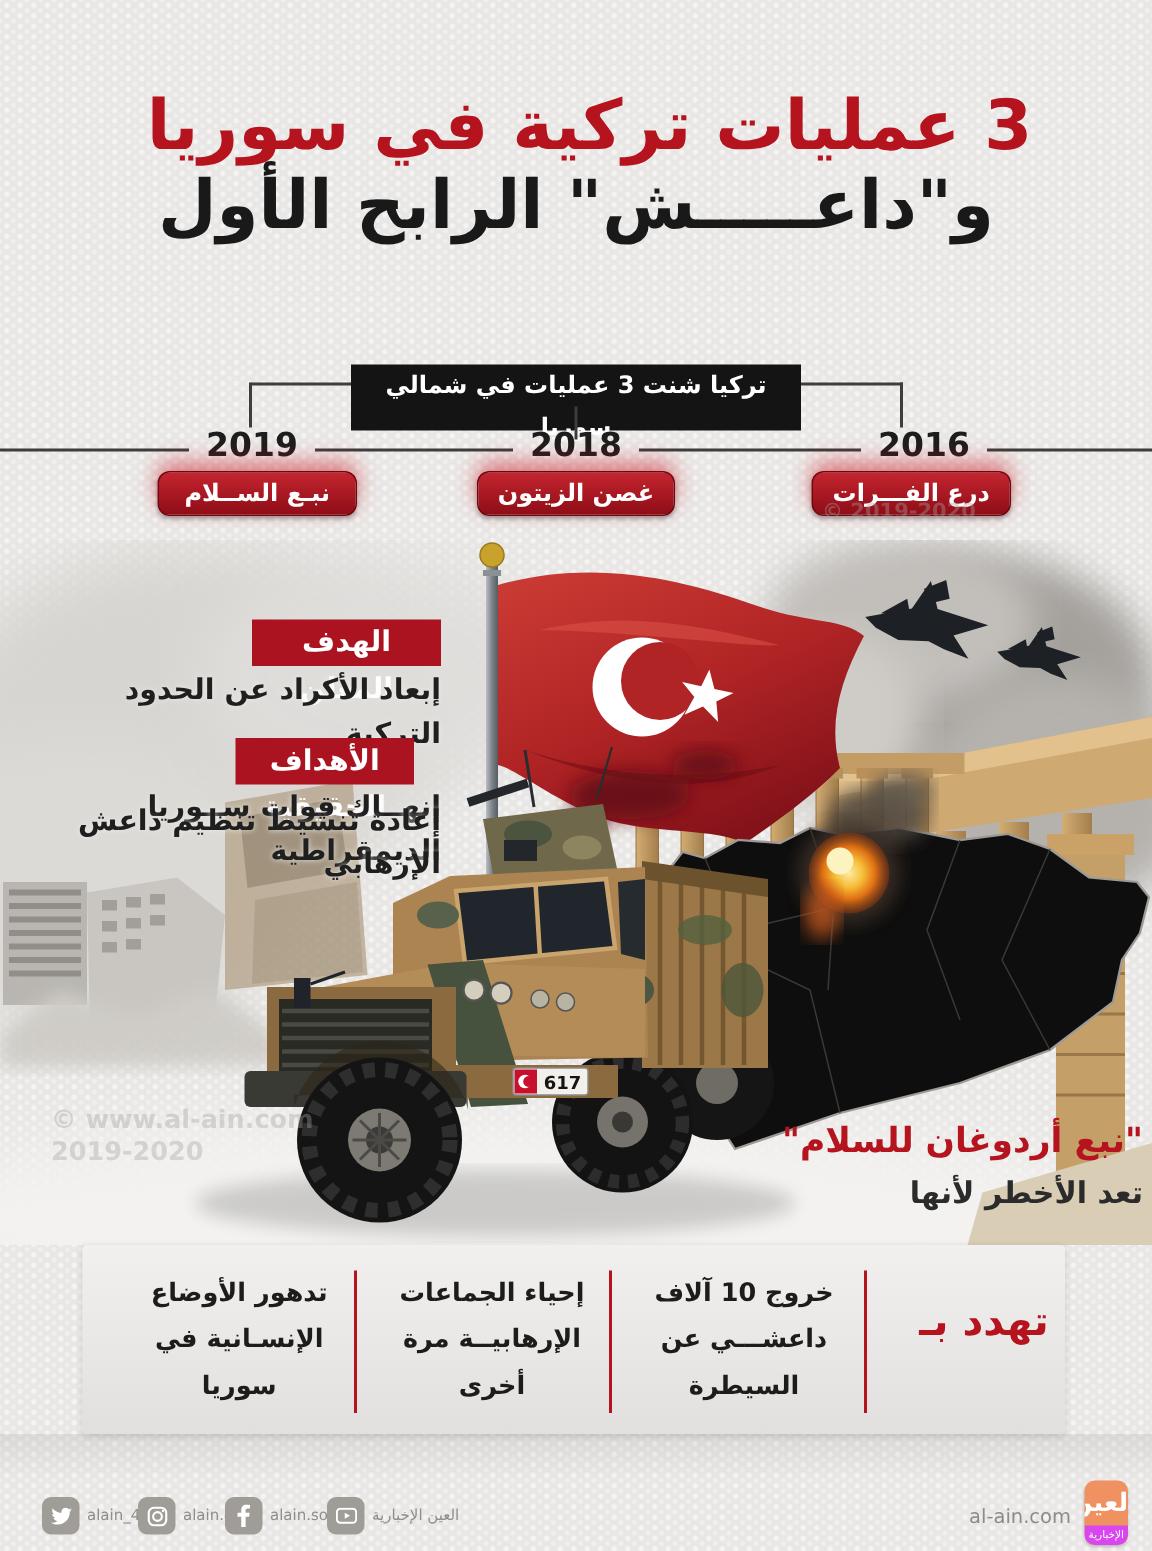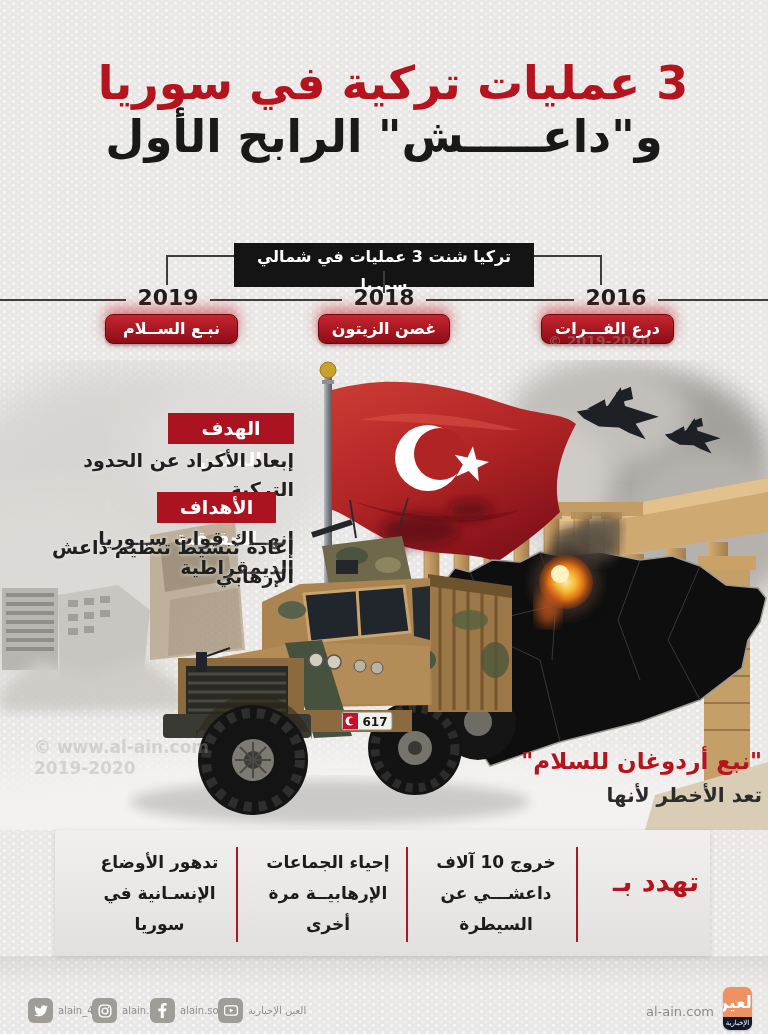--- a/index.html
+++ b/index.html
@@ -65,21 +65,21 @@
     display:flex; align-items:center; justify-content:center; flex:0 0 auto; }
   .s-label { margin-left:5px; color:#908d89; font-size:10px; }
   .s-label.ar { direction:rtl; }
   .site { position:absolute; top:1004px; left:628px; width:86px; text-align:right;
     color:#8e8b87; font-size:13px; }
   .brand { position:absolute; top:987px; left:723px; width:29px; height:43px;
     background:#ef9160; border-radius:7px; overflow:hidden;
     box-shadow:0 1px 2px rgba(0,0,0,.2); }
   .brand-main { color:#fff; font-size:17px; font-weight:bold; text-align:center;
     line-height:30px; direction:rtl; }
-  .brand-tag { position:absolute; bottom:0; left:0; right:0; height:13px; background:#0f172a;
+  .brand-tag { position:absolute; bottom:0; left:0; right:0; height:13px; background:#d946ef;
     color:#fff; font-size:7px; text-align:center; line-height:13px; direction:rtl; }
   svg text { font-family:"DejaVu Sans", sans-serif; }
 </style>
 </head>
 <body>
 
 <div class="page">
 
   <div class="title">
     <div class="title-l1">3 عمليات تركية في سوريا</div>

